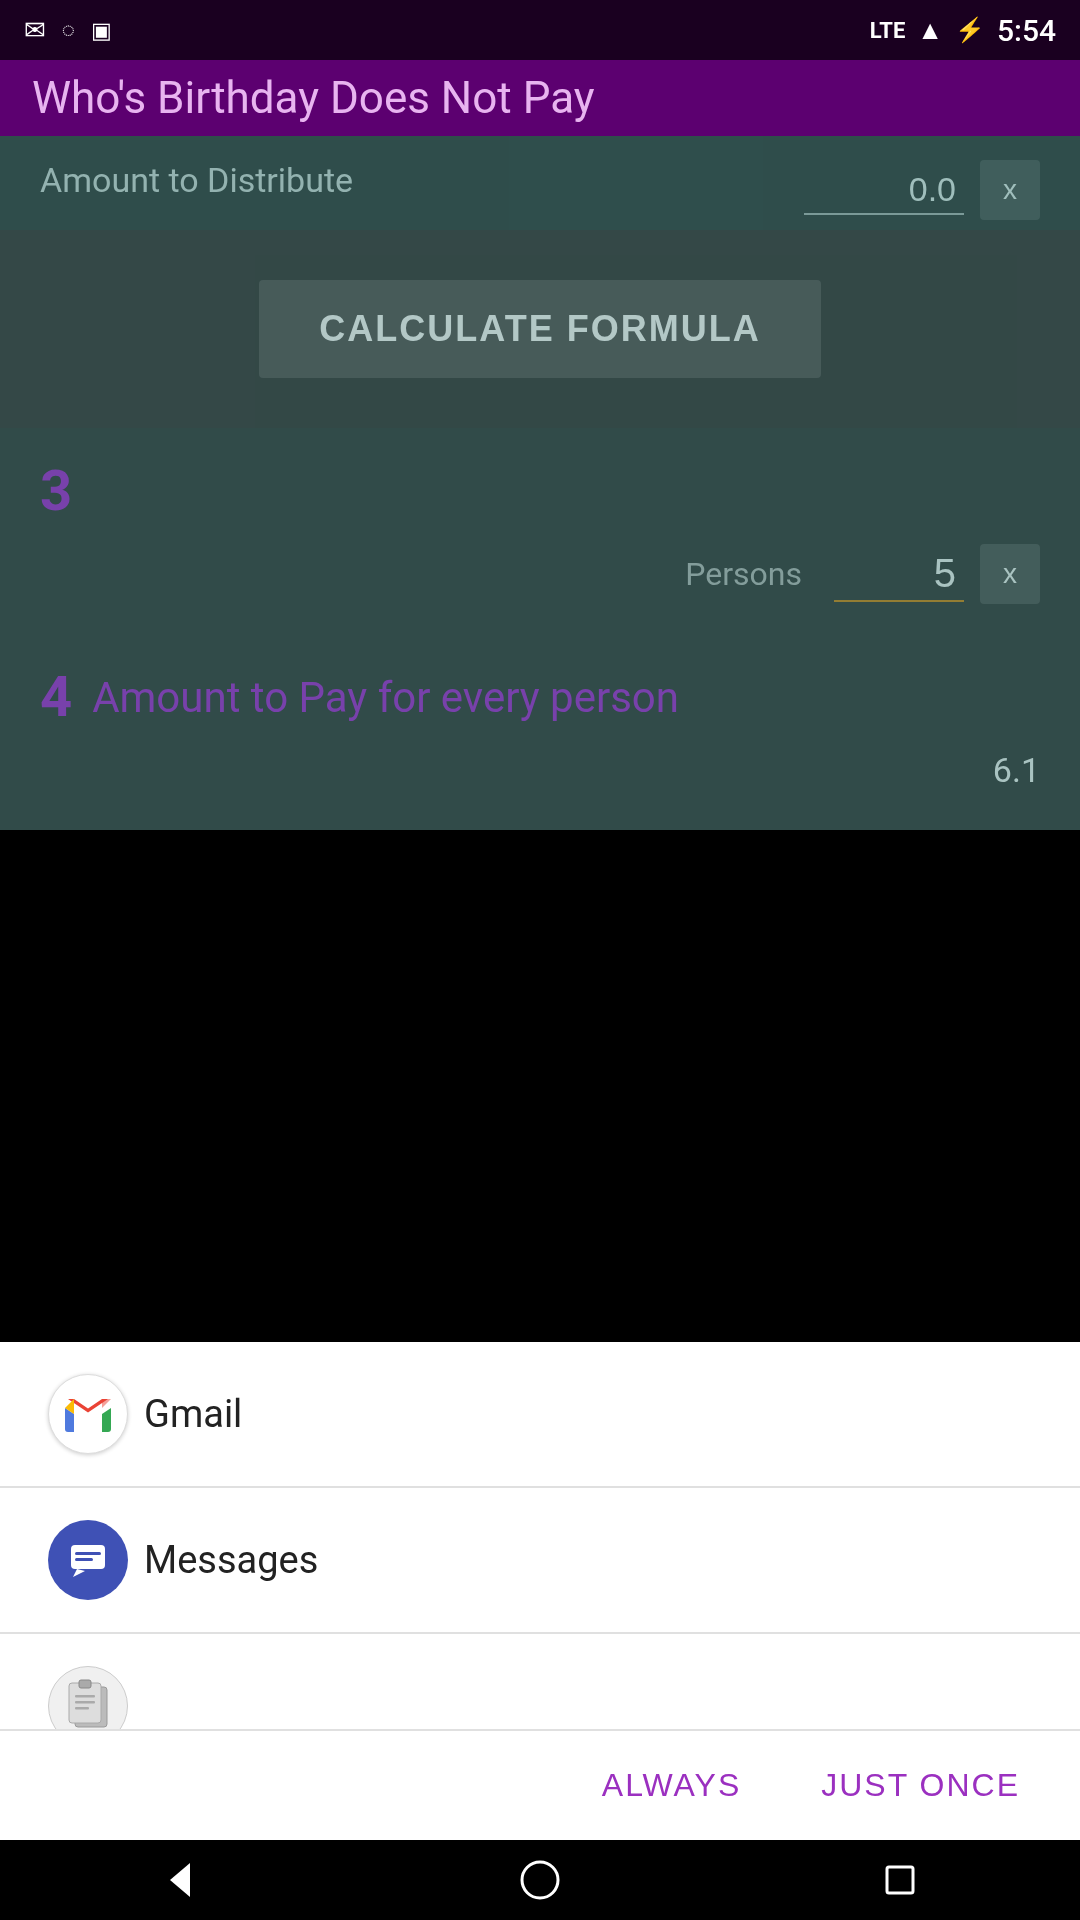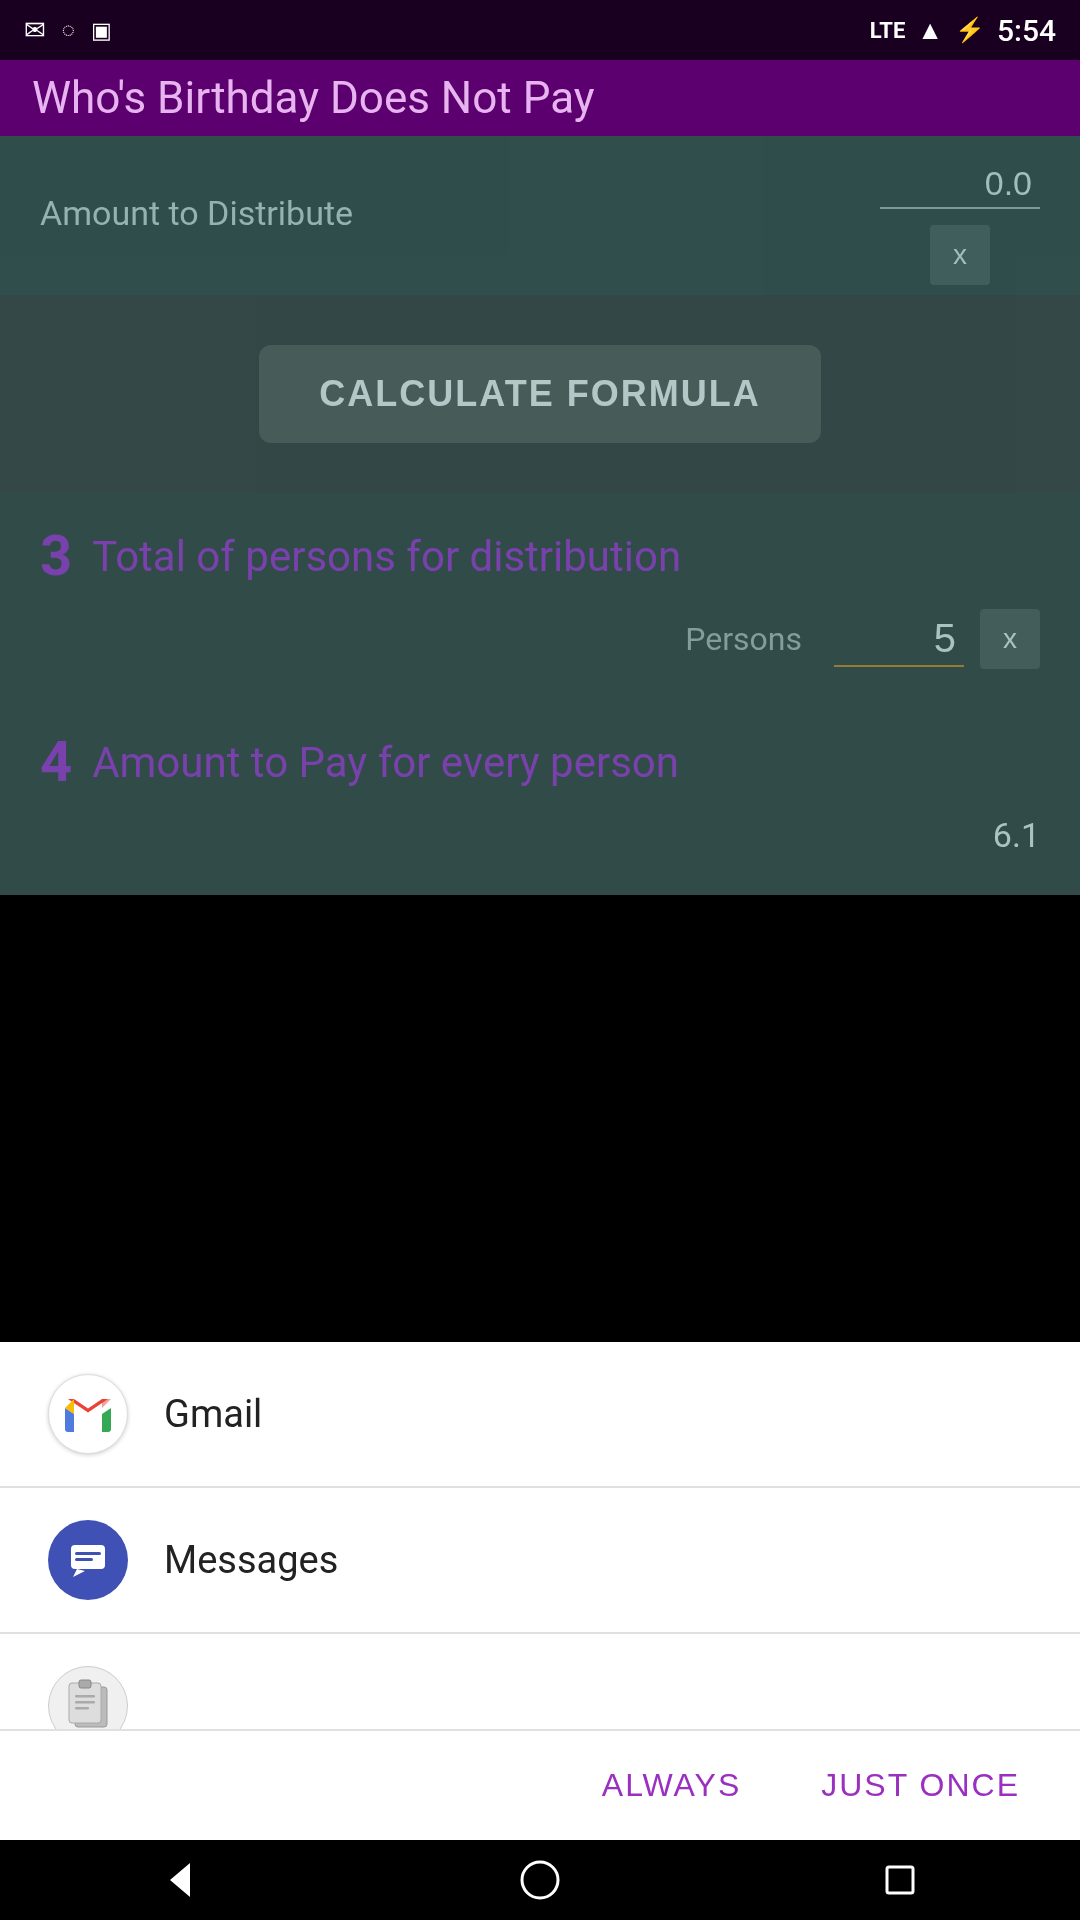--- a/index.html
+++ b/index.html
@@ -118,21 +118,21 @@
       display: block;
       margin: 20px auto;
       padding: 28px 60px;
       background: #555;
       color: #ddd;
       border: none;
       font-size: 36px;
       font-weight: bold;
       letter-spacing: 2px;
       cursor: pointer;
-      border-radius: 12px;
+      border-radius: 4px;
     }
 
     
     .section-3 {
       padding: 30px 40px 10px;
       background: #3d3d3d;
     }
 
     .section-heading {
       display: flex;
@@ -215,21 +215,21 @@
 
     .share-with-label {
       color: #888;
       font-size: 34px;
       padding: 40px 48px 20px;
     }
 
     .share-item {
       display: flex;
       align-items: center;
-      gap: 36px;
+      gap: 16px;
       padding: 32px 48px;
       cursor: pointer;
     }
 
     .share-item-icon {
       width: 80px;
       height: 80px;
       border-radius: 50%;
       display: flex;
       align-items: center;
@@ -334,34 +334,33 @@
 </div>
 
 <div class="app-header">
   <span class="app-title">Who's Birthday Does Not Pay</span>
 </div>
 
 <div style="background:#0f766e; position:relative;">
 
   <div class="section-amount" style="padding: 24px 40px 10px; display:flex; align-items:center; justify-content:space-between; opacity:0.7;">
     <span class="amount-label" style="color:#ccc; font-size:34px;">Amount to Distribute</span>
-    <div class="input-row" style="margin-bottom:0;flex-direction:column;">
+    <div class="input-row" style="margin-bottom:0;">
       <input class="number-input" type="text" value="0.0" style="border-bottom: 2px solid rgb(170, 170, 170); background: transparent; color: rgb(221, 221, 221); font-size: 34px; text-align: right; width: 160px; border-top: none; border-left: none; border-right: none; padding: 4px 8px;">
       <button class="x-button">x</button>
     </div>
   </div>
 
   <div style="text-align:center; padding: 30px 40px; background:#3d3d3d; opacity:0.8;">
     <button class="calculate-btn">CALCULATE FORMULA</button>
   </div>
 
   <div class="section-3" style="opacity:0.75;">
     <div class="section-heading">
       <span class="section-number">3</span>
-      <span class="section-title">Total of persons for distribution</span>
     </div>
     <div class="persons-row">
       <span class="persons-label">Persons</span>
       <input class="persons-input" type="text" value="5" style="border-top: none; border-right: none; border-left: none; border-image: initial; border-bottom: 2px solid rgb(192, 128, 32); background: transparent; color: rgb(221, 221, 221); font-size: 40px; text-align: right; width: 130px; padding: 4px 8px;">
       <button class="x-button">x</button>
     </div>
   </div>
 
   <div class="section-4" style="opacity:0.75; padding-bottom:30px;">
     <div class="section-heading">

